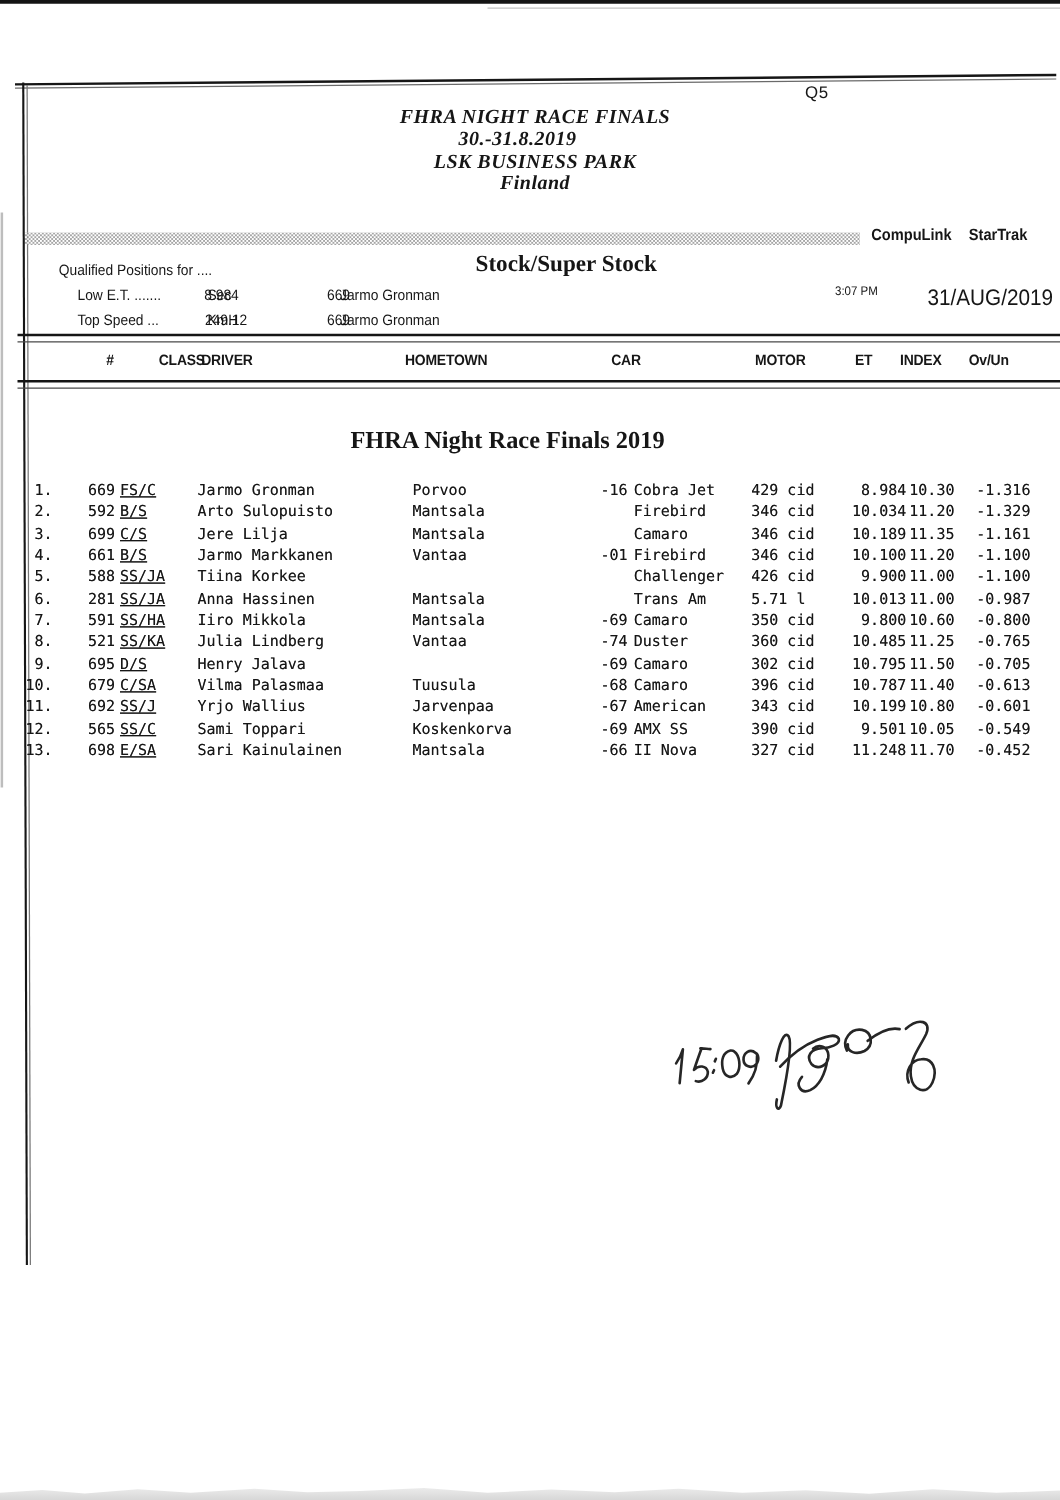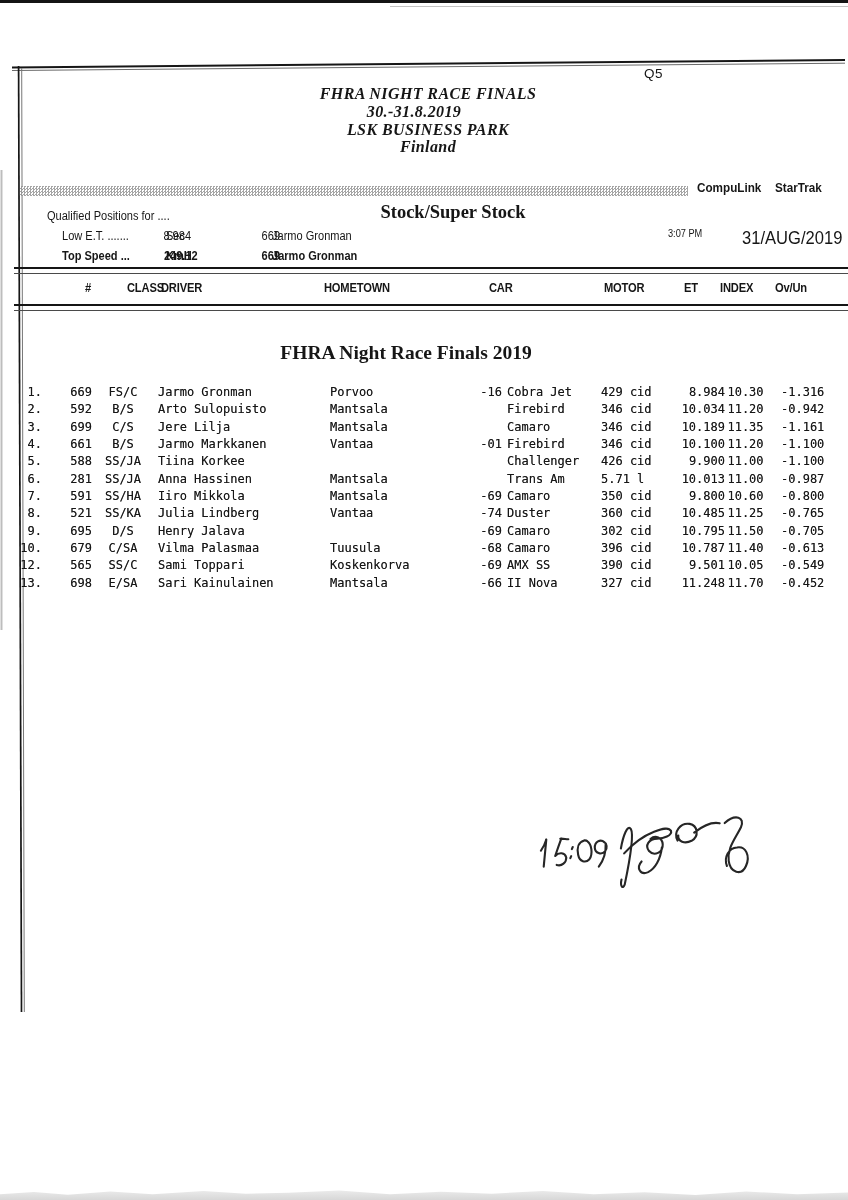--- a/index.html
+++ b/index.html
@@ -31,21 +31,21 @@
   .cond{display:inline-block;transform:scaleX(.92);transform-origin:left center;white-space:nowrap;}
   .cond-r{display:inline-block;transform:scaleX(.92);transform-origin:right center;white-space:nowrap;}
   .stats{font-size:12px;}
   .q-heading{top:209px;left:47px;}
   .stat-label{left:62px;}
   .stat-value{left:100px;width:61px;text-align:right;}
   .stat-unit{left:166px;}
   .stat-entry{left:240px;width:20px;text-align:right;}
   .stat-driver{left:272px;}
   .row-low{top:229px;}  .row-low span{position:absolute;top:0;}
-  .row-top{top:249px;font-weight:bold;}  .row-top span{position:absolute;top:0;}
+  .row-top{top:249px;}  .row-top span{position:absolute;top:0;}
   .stat-line{height:15px;width:500px;}
   .category-title{top:202px;left:29px;width:848px;text-align:center;
     font-family:"Liberation Serif",serif;font-weight:bold;font-size:18.5px;}
   .time-stamp{top:228px;left:668px;font-size:10px;}
   .date-stamp{top:228px;left:742px;font-size:18px;text-align:right;}
 
   
   .rule{left:14px;width:834px;height:4px;border-top:2px solid #151515;border-bottom:1px solid #4a4a4a;}
   .rule-a{top:267px;} .rule-b{top:304px;}
 
@@ -59,21 +59,21 @@
   .section-title{top:342px;left:-18px;width:848px;text-align:center;
     font-family:"Liberation Serif",serif;font-weight:bold;font-size:19.5px;}
 
   
   .tbody{top:384px;left:0;width:848px;font-family:"DejaVu Sans Mono","Liberation Mono",monospace;
     font-size:12px;text-shadow:0 0 .3px rgba(0,0,0,.55);}
   .trow{position:relative;height:17.35px;line-height:17.35px;}
   .cell{position:absolute;top:0;white-space:pre;}
   .c-pos{left:0;width:42px;text-align:right;}
   .c-num{left:50px;width:42px;text-align:right;}
-  .c-cls{left:96px;width:54px;text-align:center;}
+  .c-cls{left:96px;width:54px;text-align:left;text-decoration:underline;}
   .c-driver{left:158px;width:170px;}
   .c-hometown{left:330px;width:118px;}
   .c-car_prefix{left:474px;width:28px;text-align:right;}
   .c-car_name{left:507px;width:93px;}
   .c-motor{left:601px;width:82px;}
   .c-et{left:654px;width:71px;text-align:right;}
   .c-index{left:724px;width:43px;text-align:center;}
   .c-ovun{left:781px;width:43px;text-align:right;}
 
   .signature{top:790px;left:500px;}
@@ -178,21 +178,21 @@
       <span class="cell c-pos">2.</span>
       <span class="cell c-num">592</span>
       <span class="cell c-cls">B/S</span>
       <span class="cell c-driver">Arto Sulopuisto</span>
       <span class="cell c-hometown">Mantsala</span>
       <span class="cell c-car_prefix"></span>
       <span class="cell c-car_name">Firebird</span>
       <span class="cell c-motor">346 cid</span>
       <span class="cell c-et">10.034</span>
       <span class="cell c-index">11.20</span>
-      <span class="cell c-ovun">-0.942</span>
+      <span class="cell c-ovun">-1.329</span>
     </div>
     <div class="trow">
       <span class="cell c-pos">3.</span>
       <span class="cell c-num">699</span>
       <span class="cell c-cls">C/S</span>
       <span class="cell c-driver">Jere Lilja</span>
       <span class="cell c-hometown">Mantsala</span>
       <span class="cell c-car_prefix"></span>
       <span class="cell c-car_name">Camaro</span>
       <span class="cell c-motor">346 cid</span>
@@ -283,20 +283,33 @@
       <span class="cell c-num">679</span>
       <span class="cell c-cls">C/SA</span>
       <span class="cell c-driver">Vilma Palasmaa</span>
       <span class="cell c-hometown">Tuusula</span>
       <span class="cell c-car_prefix">-68</span>
       <span class="cell c-car_name">Camaro</span>
       <span class="cell c-motor">396 cid</span>
       <span class="cell c-et">10.787</span>
       <span class="cell c-index">11.40</span>
       <span class="cell c-ovun">-0.613</span>
+    </div>
+    <div class="trow">
+      <span class="cell c-pos">11.</span>
+      <span class="cell c-num">692</span>
+      <span class="cell c-cls">SS/J</span>
+      <span class="cell c-driver">Yrjo Wallius</span>
+      <span class="cell c-hometown">Jarvenpaa</span>
+      <span class="cell c-car_prefix">-67</span>
+      <span class="cell c-car_name">American</span>
+      <span class="cell c-motor">343 cid</span>
+      <span class="cell c-et">10.199</span>
+      <span class="cell c-index">10.80</span>
+      <span class="cell c-ovun">-0.601</span>
     </div>
     <div class="trow">
       <span class="cell c-pos">12.</span>
       <span class="cell c-num">565</span>
       <span class="cell c-cls">SS/C</span>
       <span class="cell c-driver">Sami Toppari</span>
       <span class="cell c-hometown">Koskenkorva</span>
       <span class="cell c-car_prefix">-69</span>
       <span class="cell c-car_name">AMX SS</span>
       <span class="cell c-motor">390 cid</span>

